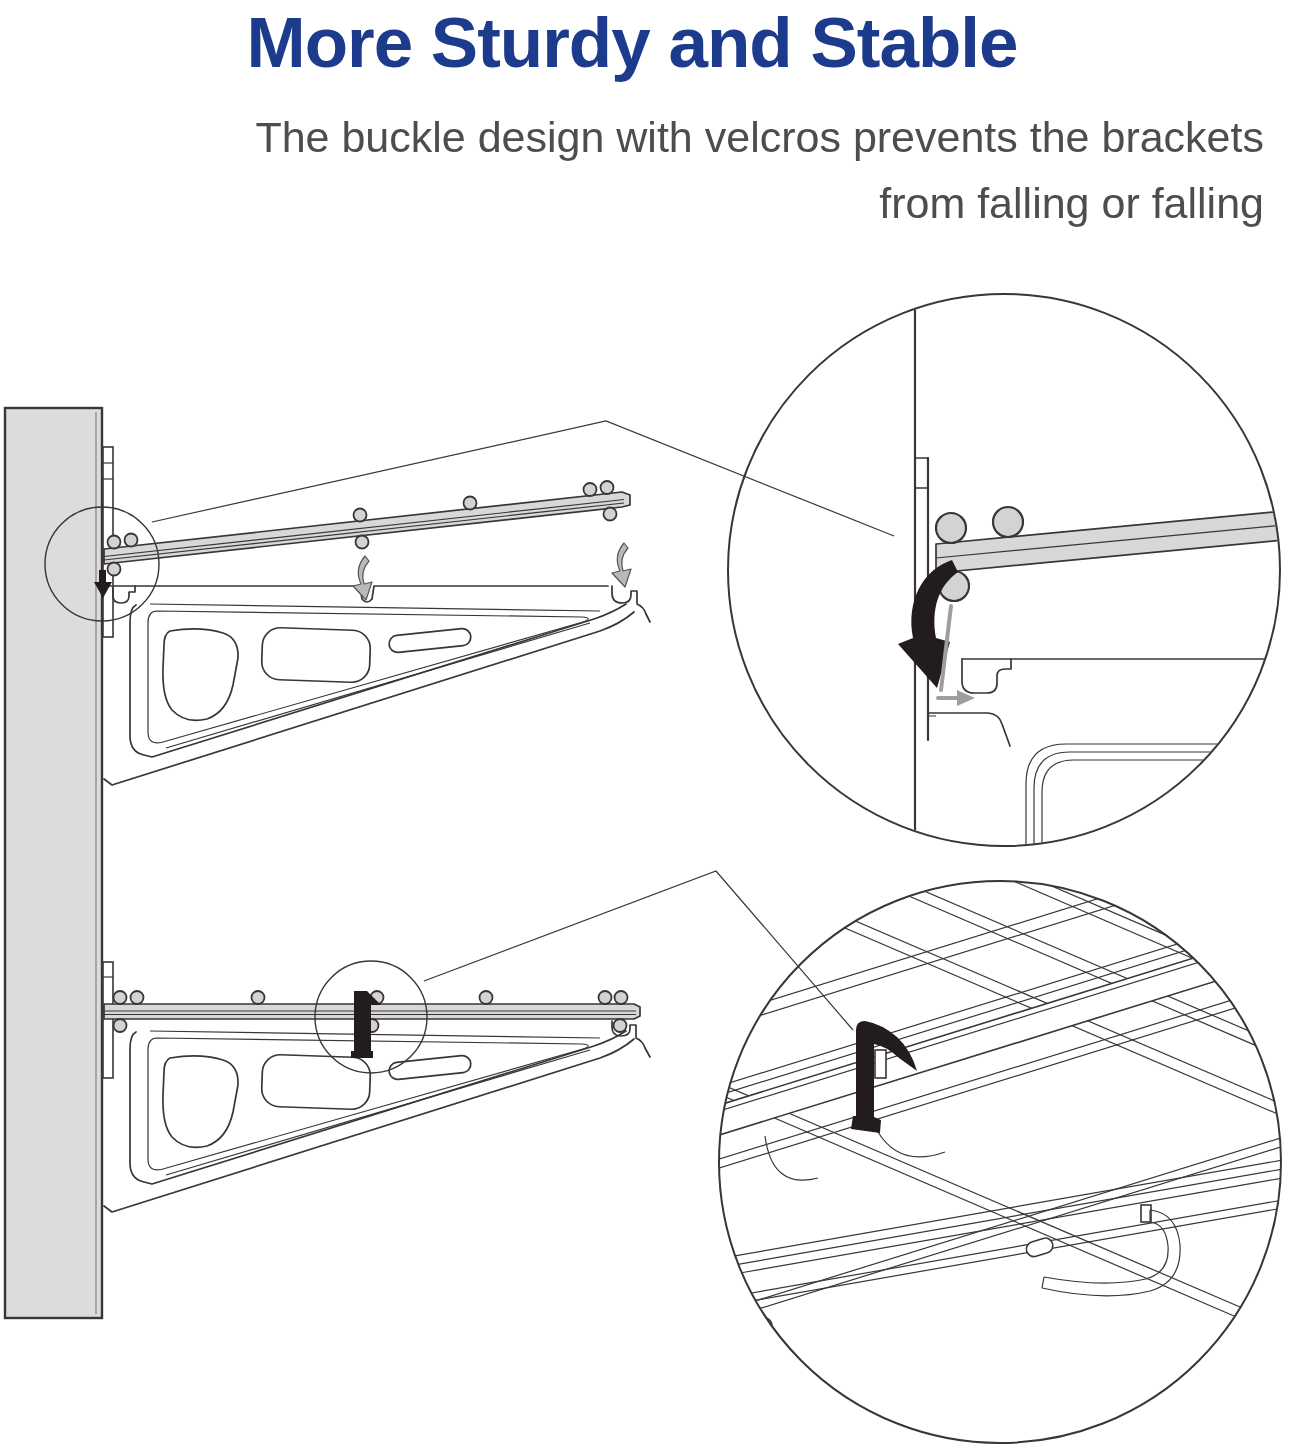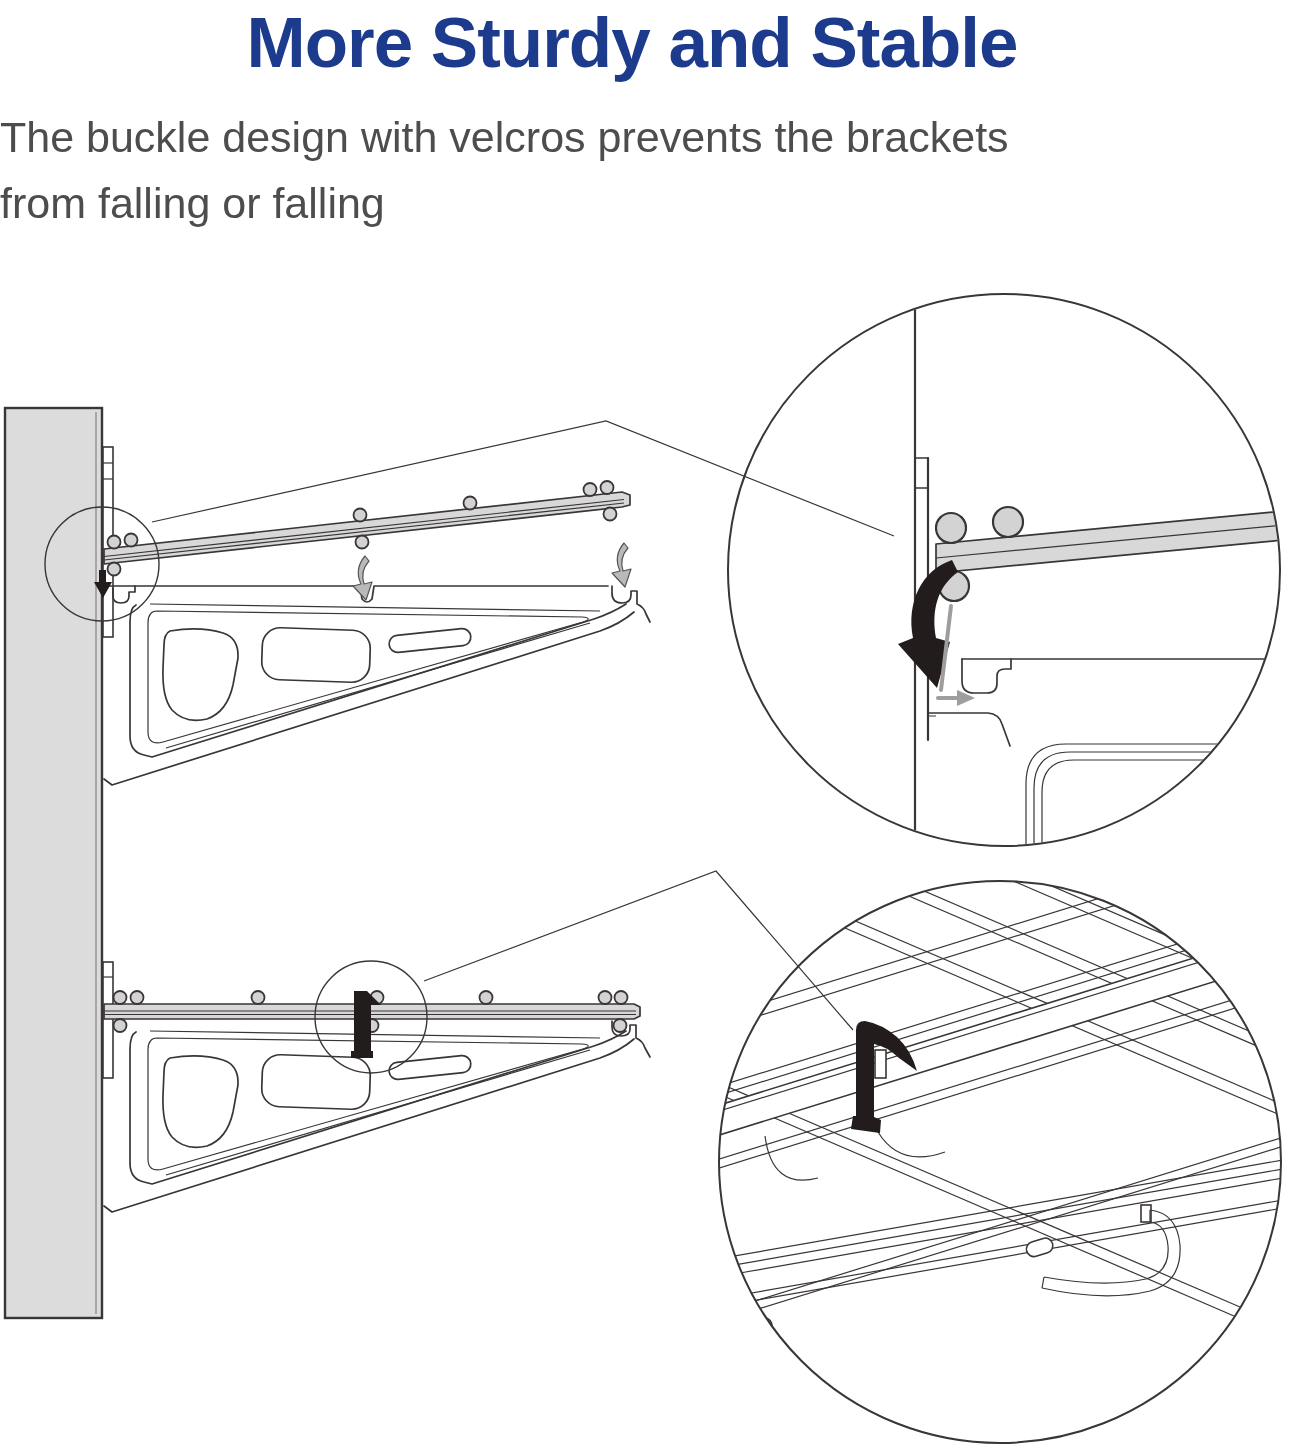--- a/index.html
+++ b/index.html
@@ -6,21 +6,21 @@
     --c-bg:#ffffff; --c-title:#1c3b8d; --c-sub:#4d4d4d; --c-line:#3a3536;
     --c-wall:#dcdcdc; --c-metal:#d8d8d8; --c-knob:#d3d3d3; --c-black:#231c1d;
     --c-hint:#9e9e9e; --c-arrfill:#b9b9b9;
   }
   *{margin:0;padding:0;box-sizing:border-box;}
   html,body{width:1294px;height:1448px;background:var(--c-bg);overflow:hidden;
     font-family:"Liberation Sans",sans-serif;}
   .page{position:relative;width:1264px;height:1448px;background:var(--c-bg);}
   .title{position:absolute;top:2px;left:0;width:100%;text-align:center;
     font-size:71px;font-weight:bold;letter-spacing:-1px;color:var(--c-title);}
-  .subtitle{position:absolute;top:104px;left:0;width:100%;text-align:left;
+  .subtitle{position:absolute;top:104px;left:0;width:100%;text-align:right;
     font-size:43px;line-height:66px;font-weight:400;color:var(--c-sub);}
   svg{position:absolute;left:0;top:0;}
   .ln{fill:none;stroke:var(--c-line);stroke-width:1.7;stroke-linecap:round;stroke-linejoin:round;}
   .ln2{fill:none;stroke:var(--c-line);stroke-width:2.2;stroke-linecap:round;stroke-linejoin:round;}
   .thin{fill:none;stroke:var(--c-line);stroke-width:1.2;}
   .wall{fill:var(--c-wall);stroke:var(--c-line);stroke-width:2.4;}
   .metal{fill:var(--c-metal);stroke:var(--c-line);stroke-width:1.7;stroke-linejoin:round;}
   .knob{fill:var(--c-knob);stroke:var(--c-line);stroke-width:1.8;}
   .knobL{fill:var(--c-knob);stroke:var(--c-line);stroke-width:2.2;}
   .blk{fill:var(--c-black);stroke:none;}

